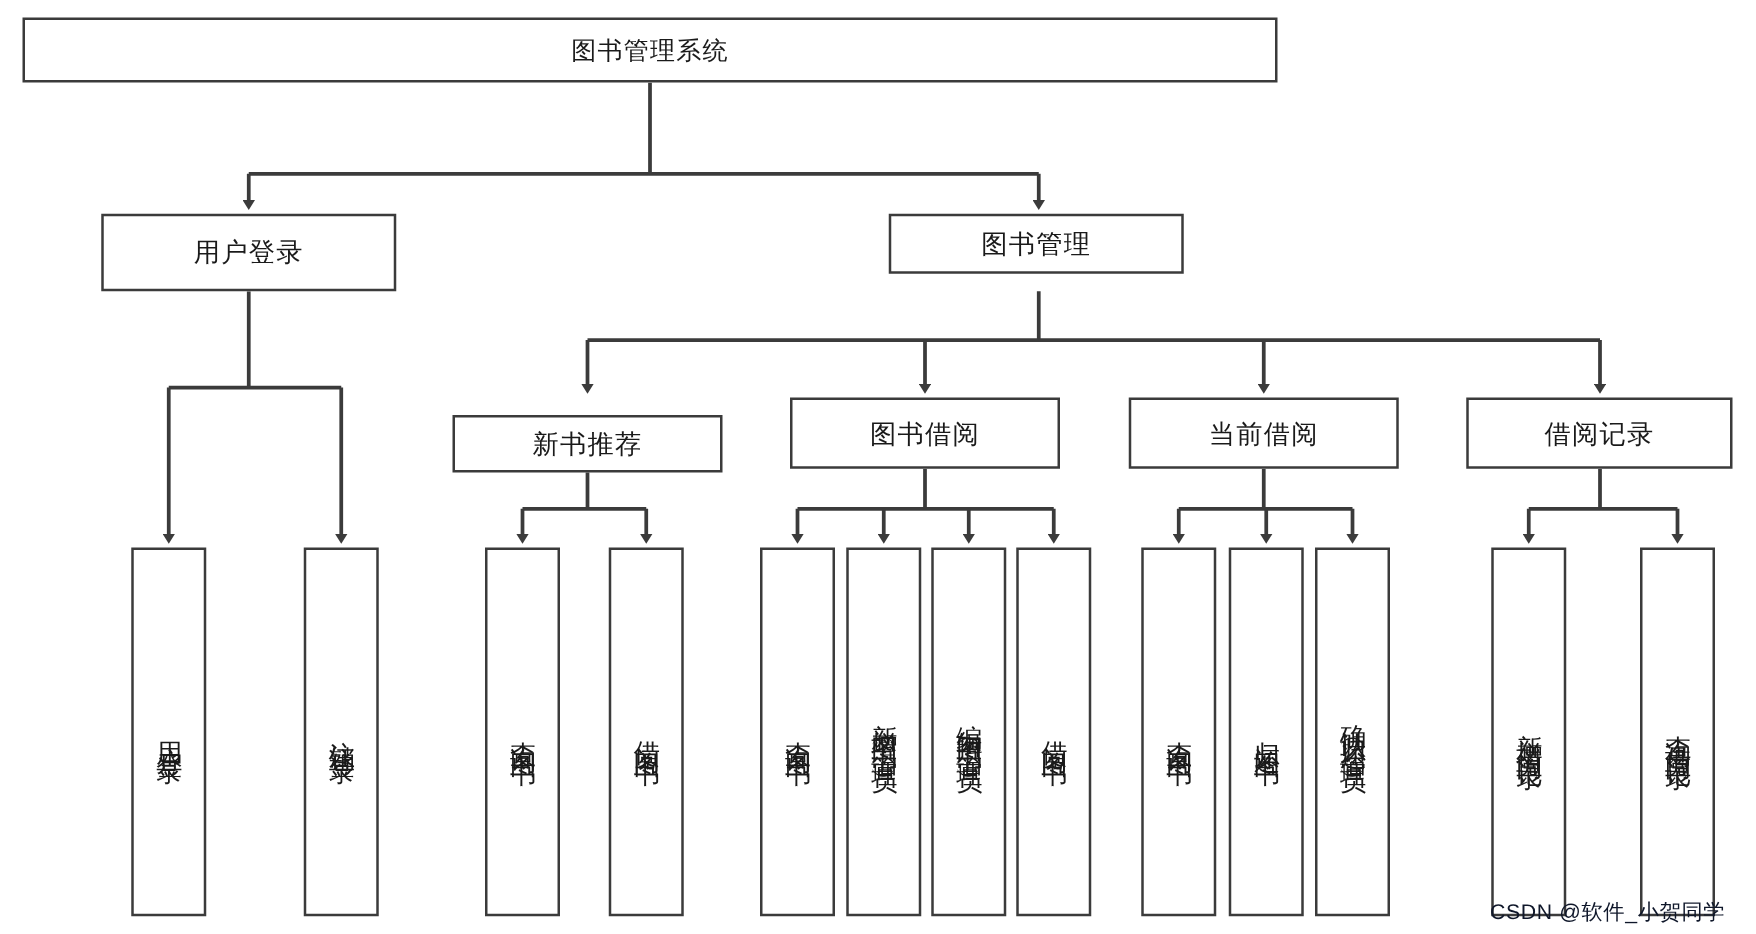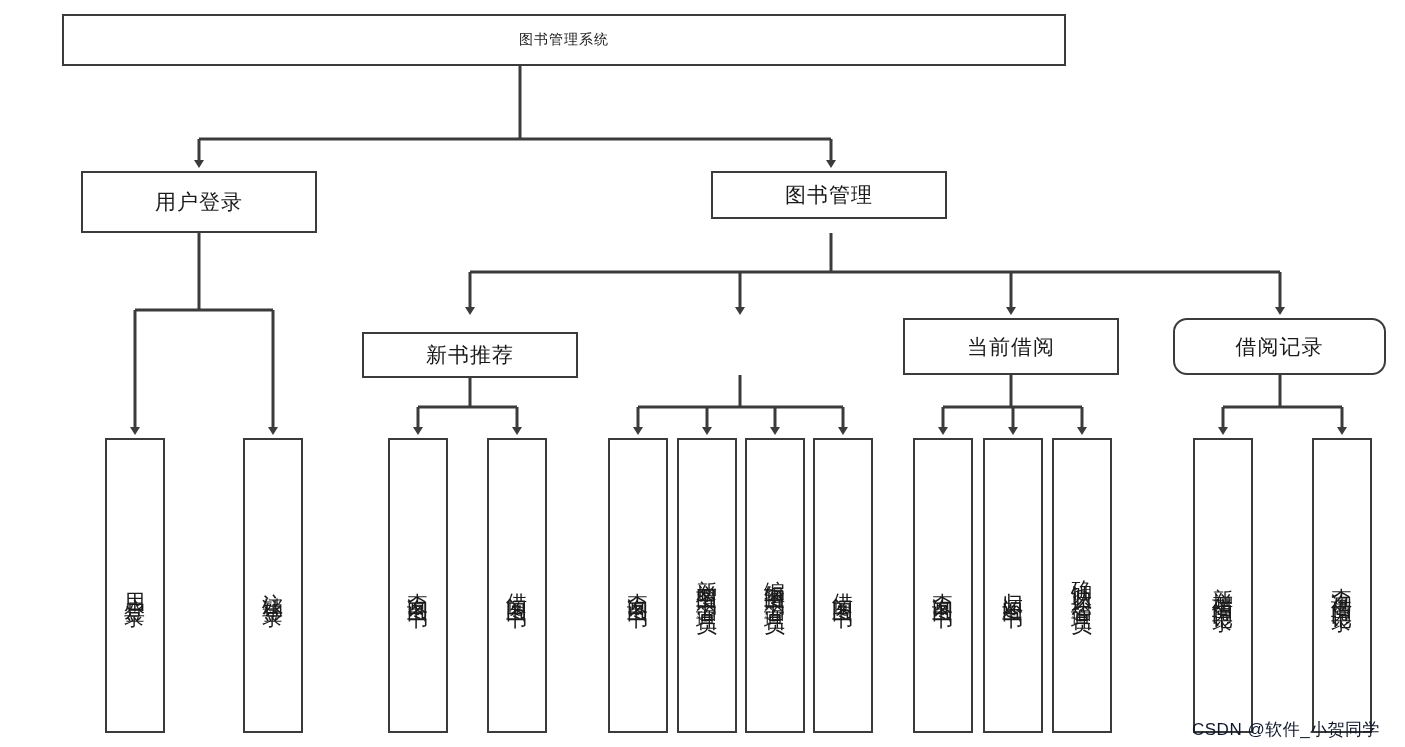--- a/index.html
+++ b/index.html
@@ -45,22 +45,21 @@
   }
   .node.v .vtext {
     writing-mode: vertical-rl;
     text-orientation: upright;
     letter-spacing: 5px;
     line-height: 1;
     white-space: nowrap;
     text-align: center;
   }
   .node.root {
-    font-size: 14px;
-    margin-left: 44px;
+    font-size: 20px;
   }
   .watermark {
     position: absolute;
     font-size: 17px;
     color: #0f172a;
     white-space: nowrap;
     z-index: 5;
     letter-spacing: 0.5px;
   }
 </style>
@@ -126,24 +125,27 @@
   <div class="node h" style="left:81px; top:171px; width:236px; height:62px;">
     <span>用户登录</span>
   </div>
   <div class="node h" style="left:711px; top:171px; width:236px; height:48px;">
     <span>图书管理</span>
   </div>
 
   <div class="node h" style="left:362px; top:332px; width:216px; height:46px;">
     <span>新书推荐</span>
   </div>
+  <div class="node h" style="left:632px; top:318px; width:216px; height:57px;">
+    <span>图书借阅</span>
+  </div>
   <div class="node h" style="left:903px; top:318px; width:216px; height:57px;">
     <span>当前借阅</span>
   </div>
-  <div class="node h" style="left:1173px; top:318px; width:213px; height:57px;border-radius:14px;">
+  <div class="node h" style="left:1173px; top:318px; width:213px; height:57px;">
     <span>借阅记录</span>
   </div>
 
   <div class="node v" style="left:105px; top:438px; width:60px; height:295px;">
     <span class="vtext">用户登录</span>
   </div>
   <div class="node v" style="left:243px; top:438px; width:60px; height:295px;">
     <span class="vtext">注销登录</span>
   </div>
   <div class="node v" style="left:388px; top:438px; width:60px; height:295px;">

